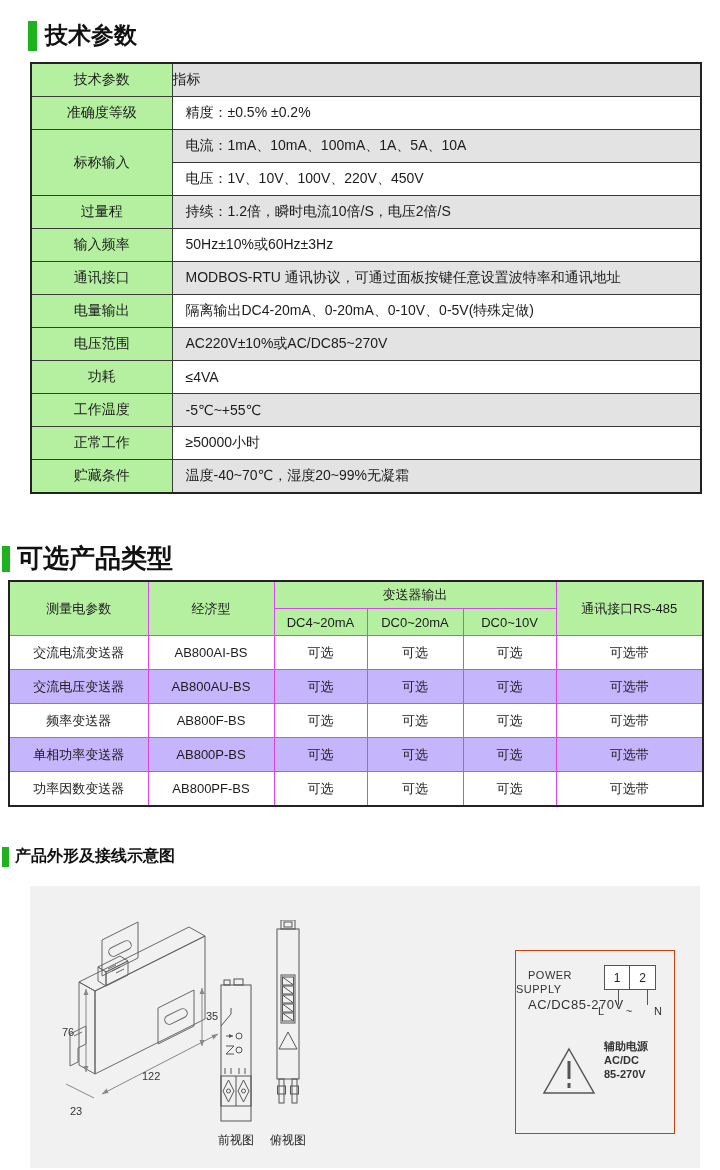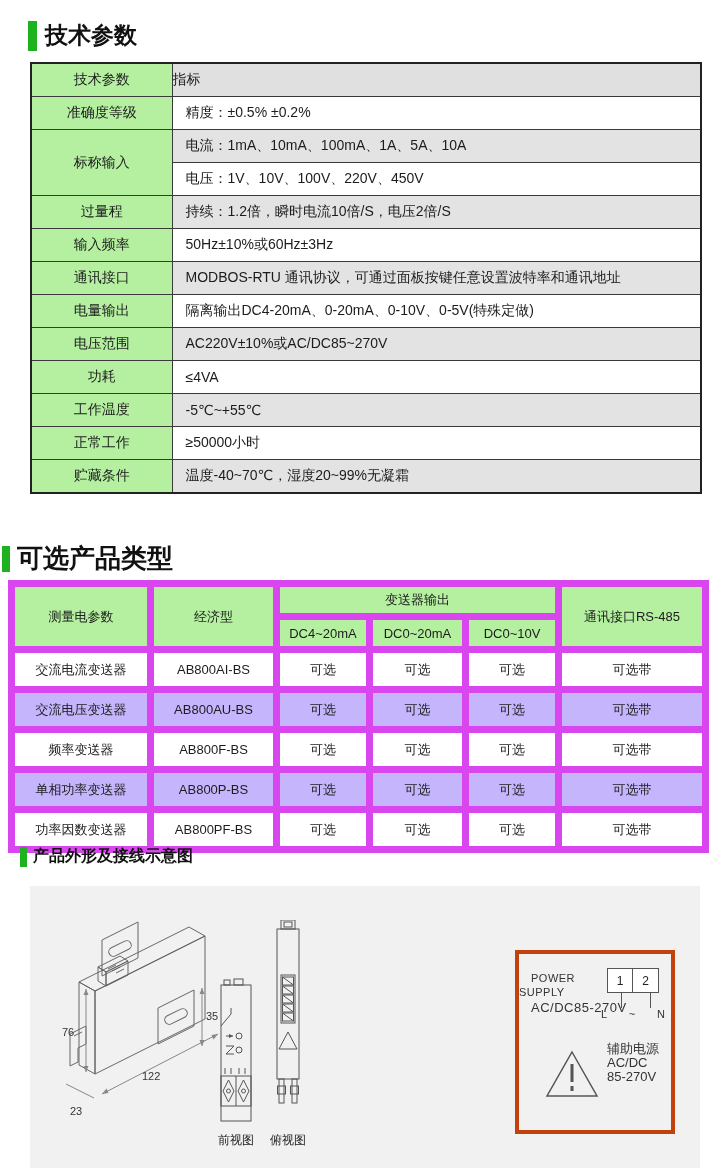--- a/index.html
+++ b/index.html
@@ -7,56 +7,56 @@
     width:720px;height:1170px;background:#ffffff;position:relative;overflow:hidden;
     font-family:"Liberation Sans","DejaVu Sans",sans-serif;color:#1c1c1c;
     -webkit-font-smoothing:antialiased;
   }
   .sec-title{position:absolute;display:flex;align-items:center;font-weight:bold;color:#111;}
   .sec-title .bar{background:#1eb31e;display:inline-block;}
   #title-tech{left:28px;top:20px;font-size:23px;}
   #title-tech .bar{width:9px;height:30px;margin-right:8px;}
   #title-products{left:2px;top:541px;font-size:26px;}
   #title-products .bar{width:8px;height:26px;margin-right:7px;}
-  #title-outline{left:20px;top:846px;font-size:16px;}
+  #title-outline{left:2px;top:846px;font-size:16px;}
   #title-outline .bar{width:7px;height:20px;margin-right:6px;}
 
   table{border-collapse:collapse;table-layout:fixed;}
   .t1{position:absolute;left:30px;top:62px;width:670px;font-size:14px;border:2px solid #222;}
   .t1 td{border:1px solid #3a3a3a;height:32px;padding:0;}
   .t1 .pc{background:#b5f0a0;text-align:center;}
   .t1 .vc{padding-left:13px;background:#ffffff;}
   .t1 .hd{height:27px;}
   .t1 .hd .vc{background:#e0e0e0;text-align:left;padding-left:0;}
   .t1 .shade{background:#e3e3e3;}
 
   .t2{position:absolute;left:8px;top:580px;width:694px;font-size:13px;border:2px solid #222;}
-  .t2 th,.t2 td{border:7px solid #d946ef;text-align:center;font-weight:400;padding:0;}
+  .t2 th,.t2 td{border:1px solid #d946ef;text-align:center;font-weight:400;padding:0;}
   .t2 th{background:#b5f0a0;height:26px;}
   .t2 td{height:33px;background:#ffffff;}
   .t2 tr.shade td{background:#c4b5fd;}
 
   .panel{position:absolute;left:30px;top:886px;width:670px;height:282px;background:#f1f1f1;}
   .panel *{box-sizing:border-box;}
   .abs{position:absolute;}
   .viewlabel{font-size:12px;color:#222;text-align:center;width:60px;}
 
-  .wirebox{position:absolute;border:4px solid #c2410c;font-size:12px;color:#333;}
+  .wirebox{position:absolute;border:1px solid #c2410c;font-size:12px;color:#333;}
   .wlabel{position:absolute;letter-spacing:.5px;}
   .wnote{position:absolute;font-size:11px;text-align:center;}
   .tblock{position:absolute;}
   .tcells{display:flex;}
   .tcell{width:26px;height:25px;border:1px solid #555;background:#fff;display:flex;
          align-items:center;justify-content:center;font-size:12px;color:#222;}
   .tcell + .tcell{border-left:none;}
   .tleads{display:flex;justify-content:space-around;}
   .lead{width:1px;height:15px;background:#555;}
   .polrow{display:flex;justify-content:space-around;font-size:11px;color:#333;}
   .lnrow{display:flex;justify-content:space-between;font-size:11px;color:#333;}
-  .auxtext{position:absolute;font-size:13px;line-height:14px;color:#333;}
+  .auxtext{position:absolute;font-size:11px;line-height:14px;color:#333;font-weight:bold;}
   svg{display:block;}
   svg text{font-family:"Liberation Sans","DejaVu Sans",sans-serif;fill:#333;font-size:11px;}
 </style>
 </head>
 <body>
 
 <div class="sec-title" id="title-tech">
   <span class="bar"></span>
   <span>技术参数</span>
 </div>

